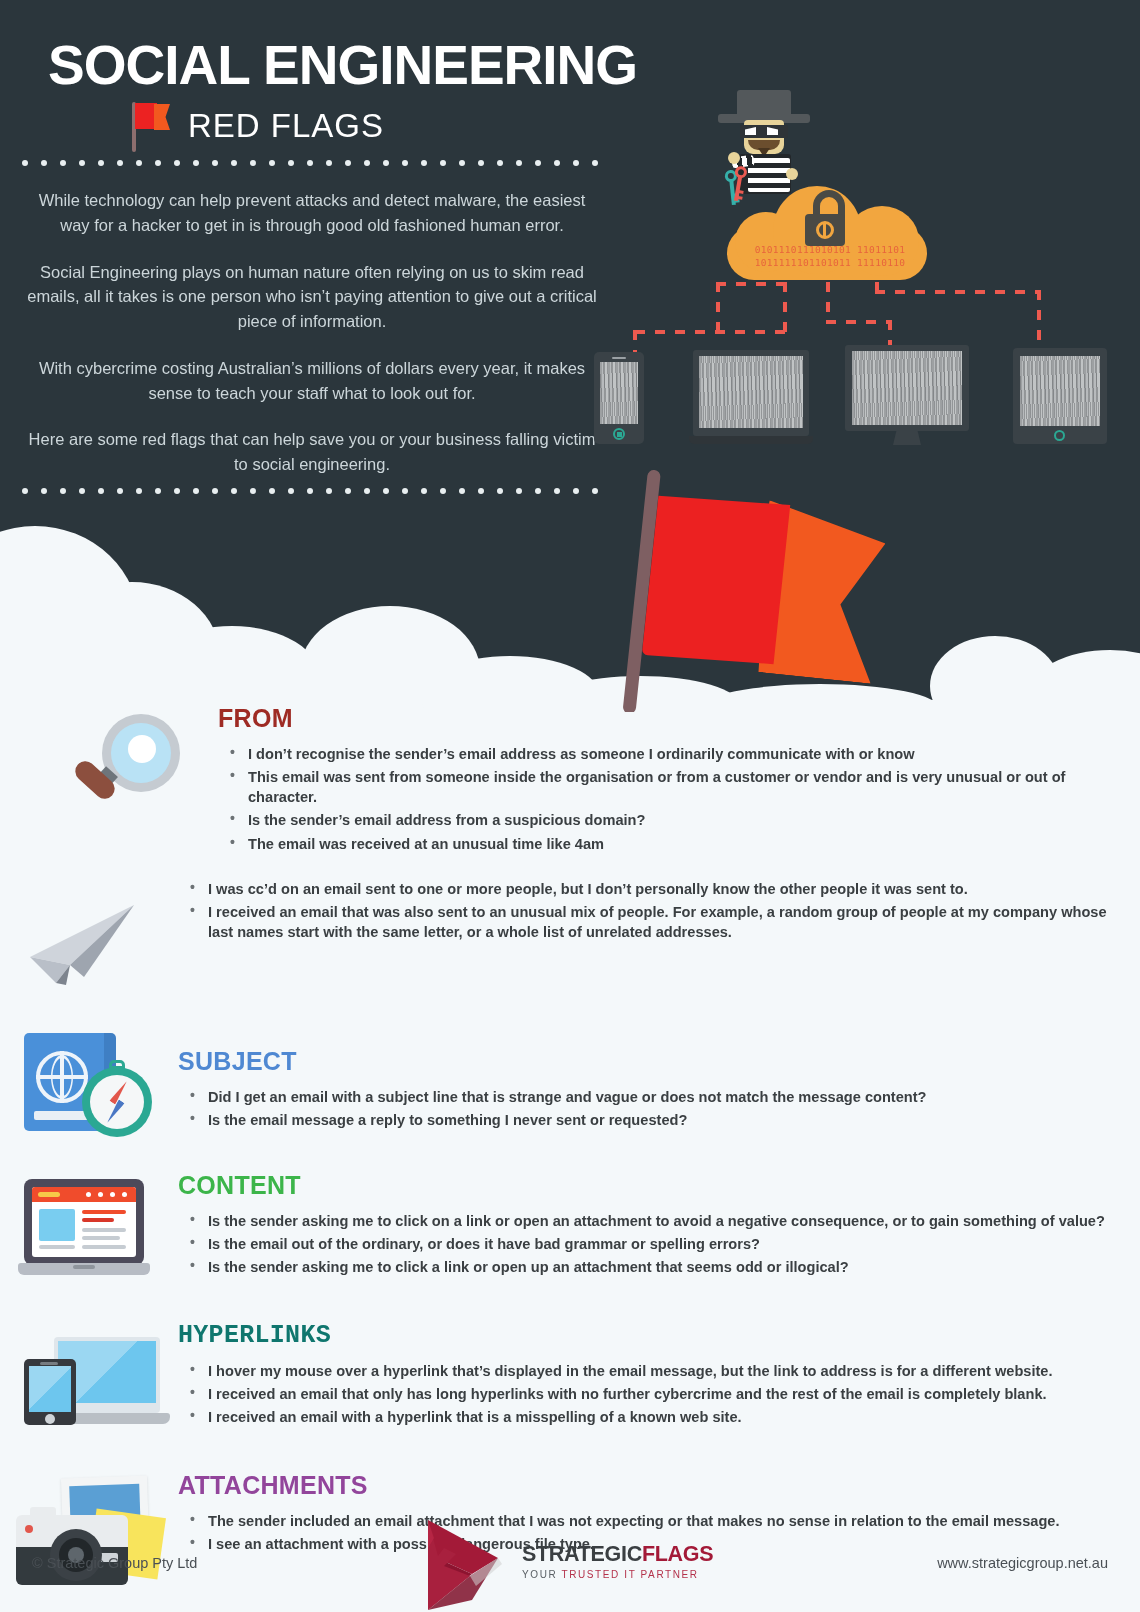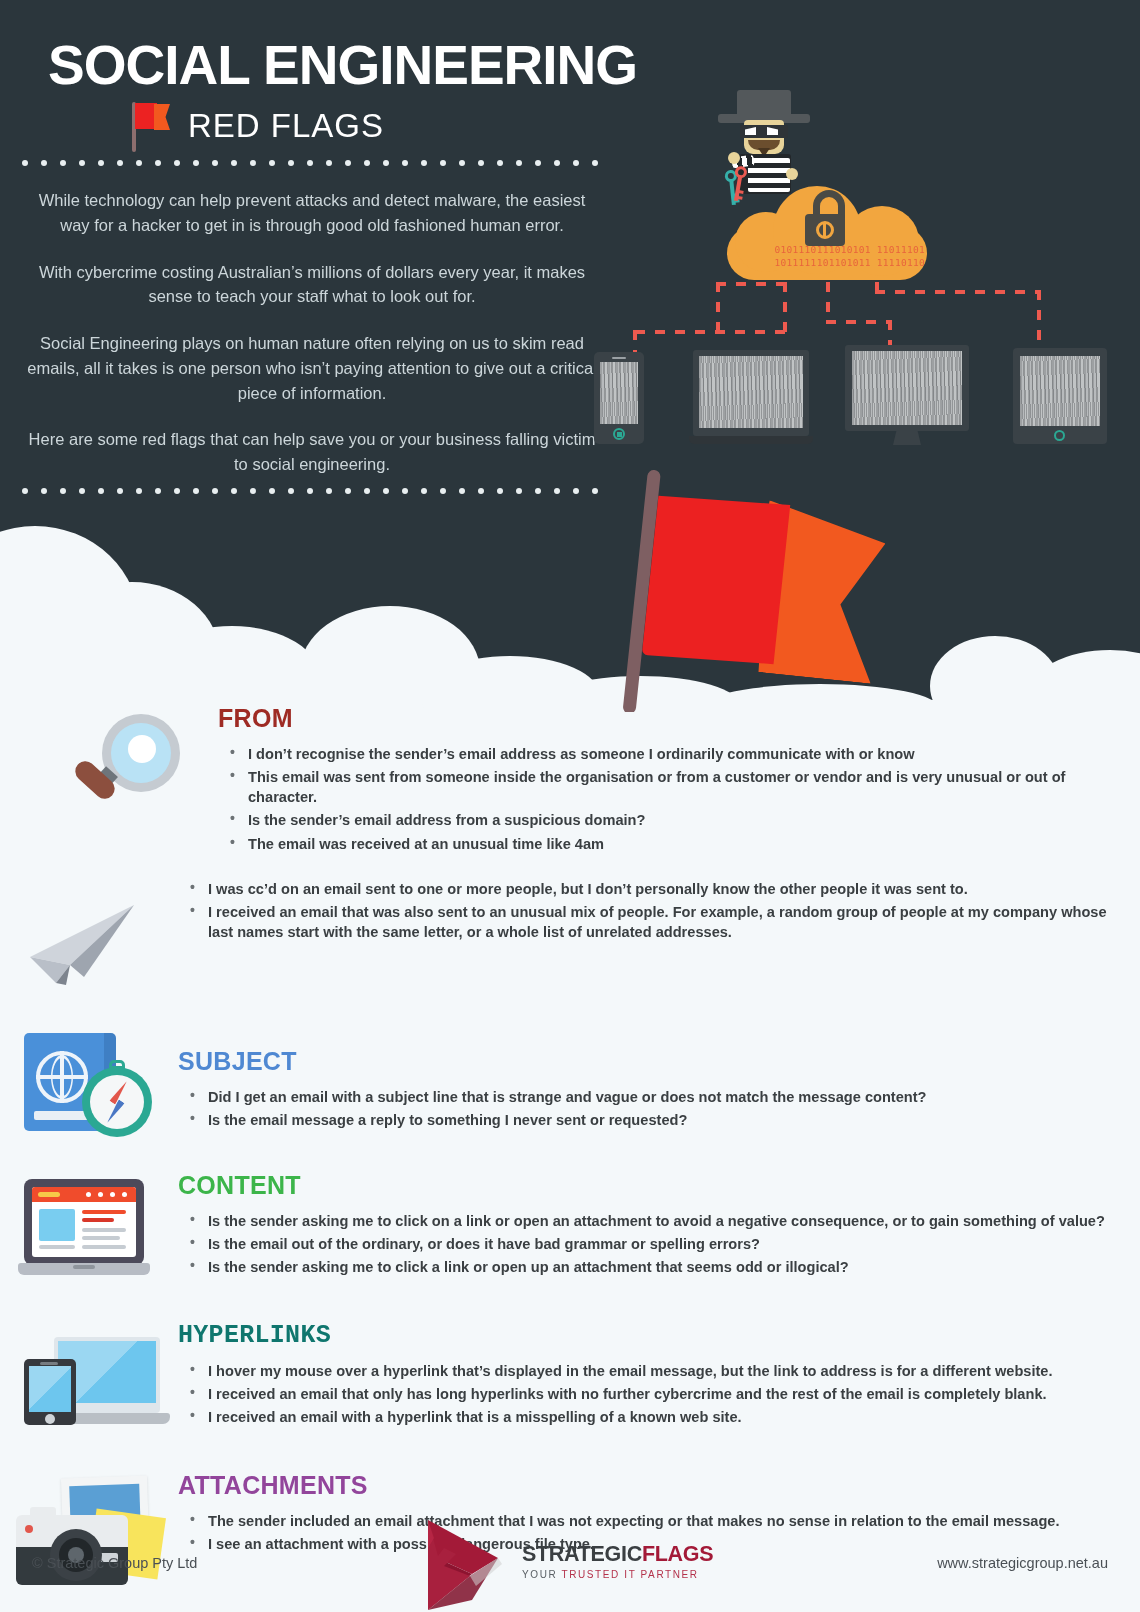--- a/index.html
+++ b/index.html
@@ -95,21 +95,21 @@
   .cloud-orange .p1 { left:8px;  top:30px; width:62px; height:60px; }
   .cloud-orange .p2 { left:46px; top:4px;  width:88px; height:88px; }
   .cloud-orange .p3 { left:118px;top:24px; width:74px; height:70px; }
   .lock { position:absolute; left:805px; top:190px; width:46px; height:56px; z-index:3; }
   .lock .shackle { position:absolute; left:8px; top:0; width:32px; height:30px;
       border:7px solid #4a4a45; border-bottom:none; border-radius:16px 16px 0 0; }
   .lock .bodyl { position:absolute; left:0; top:24px; width:40px; height:32px; background:#4a4a45; border-radius:4px; }
   .lock .kh { position:absolute; left:11px; top:31px; width:18px; height:18px; border:3px solid #f2a63f; border-radius:50%; }
   .lock .kb { position:absolute; left:18px; top:34px; width:3px; height:12px; background:#f2a63f; }
   .binary {
-    position:absolute; left:735px; top:244px; width:190px; text-align:right;
+    position:absolute; left:735px; top:244px; width:190px; text-align:center;
     color:#e8643c; font-family:"DejaVu Sans Mono", monospace; font-size:9.5px;
     line-height:1.35; letter-spacing:0.3px; z-index:4;
   }
 
   .dashline { position:absolute; background-image:linear-gradient(90deg,#ee5a4f 0 10px,transparent 10px 20px);
     background-size:20px 4px; background-repeat:repeat-x; height:4px; }
   .dashvert { position:absolute; background-image:linear-gradient(180deg,#ee5a4f 0 10px,transparent 10px 20px);
     background-size:4px 20px; background-repeat:repeat-y; width:4px; }
 
   .dev { position:absolute; }
@@ -280,22 +280,22 @@
         <span></span>
         <span></span>
         <span></span>
         <span></span>
         <span></span>
         <span></span>
       </div>
 
     <div class="intro">
       <p>While technology can help prevent attacks and detect malware, the easiest way for a hacker to get in is through good old fashioned human error.</p>
+      <p>Social Engineering plays on human nature often relying on us to skim read emails, all it takes is one person who isn’t paying attention to give out a critical piece of information.</p>
       <p>With cybercrime costing Australian’s millions of dollars every year, it makes sense to teach your staff what to look out for.</p>
-      <p>Social Engineering plays on human nature often relying on us to skim read emails, all it takes is one person who isn’t paying attention to give out a critical piece of information.</p>
       <p>Here are some red flags that can help save you or your business falling victim to social engineering.</p>
     </div>
 
     <div class="dots-row" id="dots-bottom">
         <span></span>
         <span></span>
         <span></span>
         <span></span>
         <span></span>
         <span></span>

